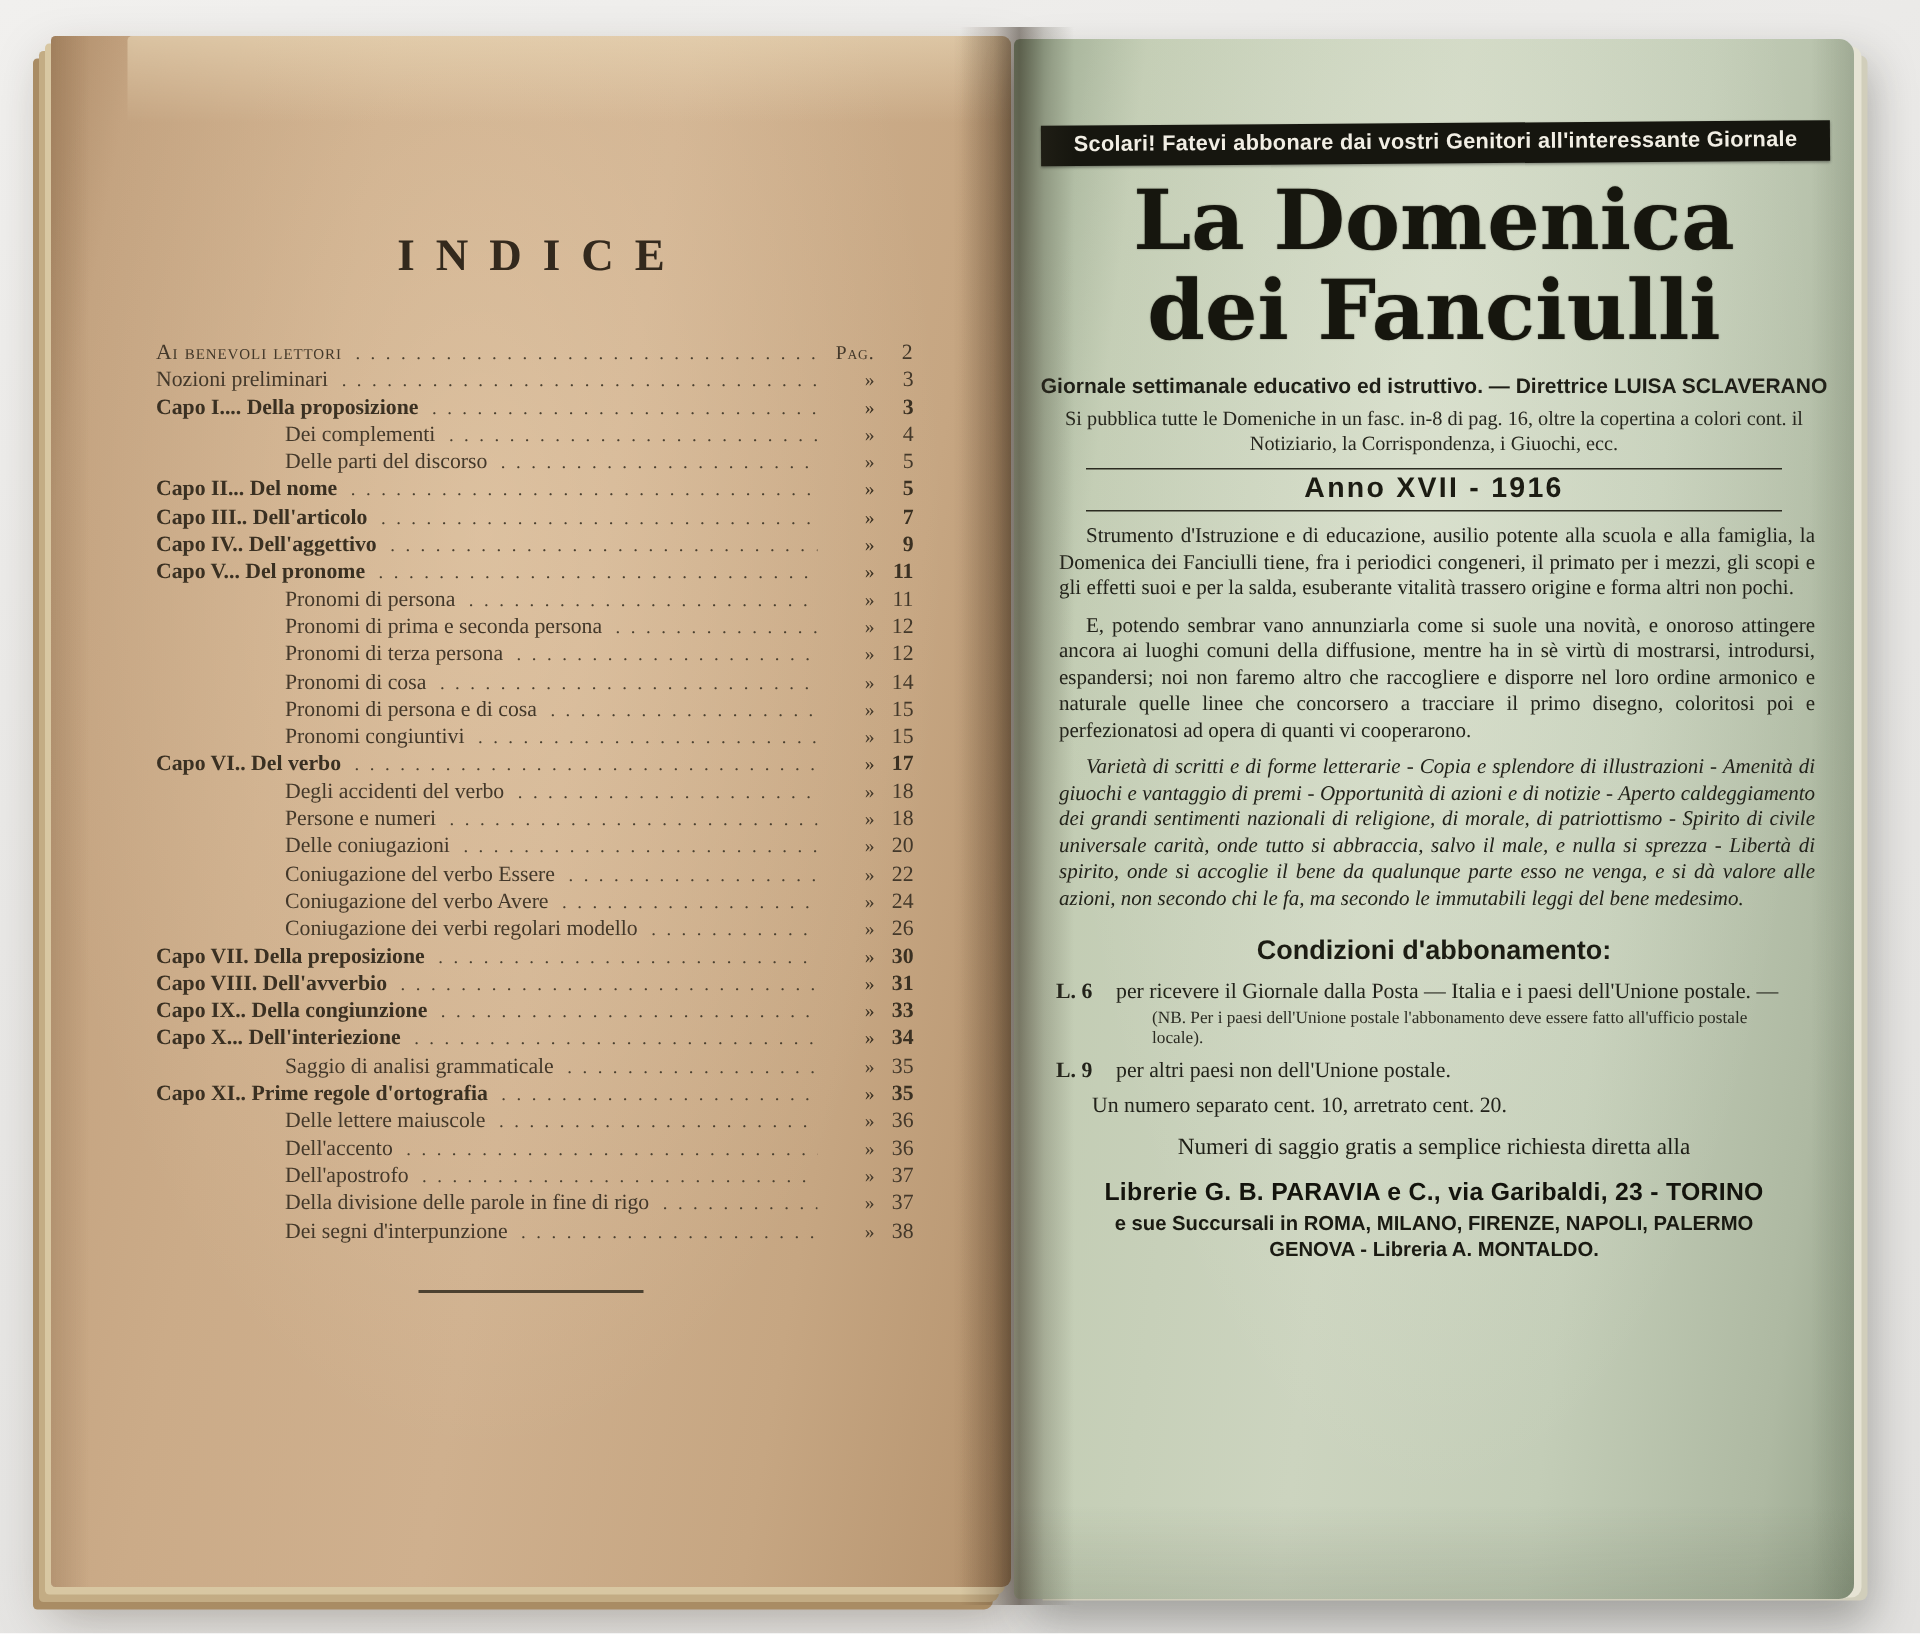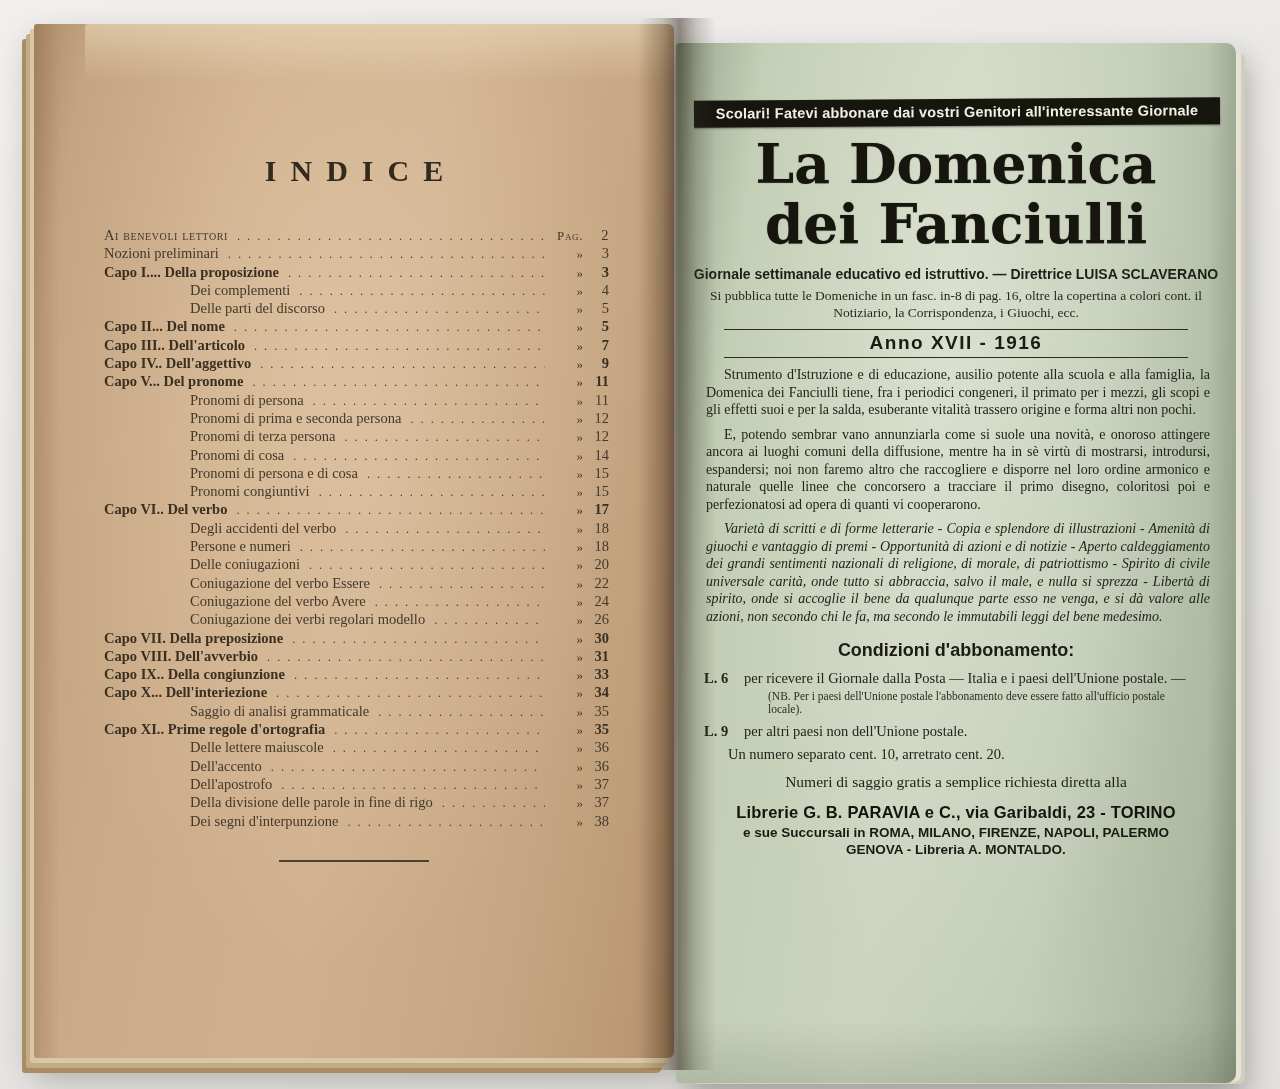--- a/index.html
+++ b/index.html
@@ -68,21 +68,21 @@
   .spine-shadow {
     position:absolute; left:640px; top:18px; width:76px; height:1052px; z-index:4;
     background:linear-gradient(90deg,
       rgba(70,50,30,0) 0%, rgba(70,50,30,0.22) 30%,
       rgba(42,30,18,0.48) 52%, rgba(60,55,40,0.22) 74%, rgba(60,55,40,0) 100%);
     pointer-events:none;
   }
 
   
   .page.right {
-    left:676px; top:43px; width:560px; height:1040px; z-index:3;
+    left:676px; top:26px; width:560px; height:1040px; z-index:3;
     background:
       radial-gradient(ellipse at 50% 28%, rgba(246,250,236,0.32), transparent 65%),
       linear-gradient(97deg, #84977d 0%, #a6b39a 4%, #c2ccb3 13%, #ccd4bf 44%, #c3cdb7 68%, #aeb9a2 90%, #97a48c 100%);
     border-radius:4px 10px 10px 4px;
     box-shadow:
       8px 2px 0 -3px #e6e3d4,
       14px 6px 0 -5px #d1cebb,
       10px 16px 30px rgba(38,38,28,0.35);
     color:#23231b;
   }

